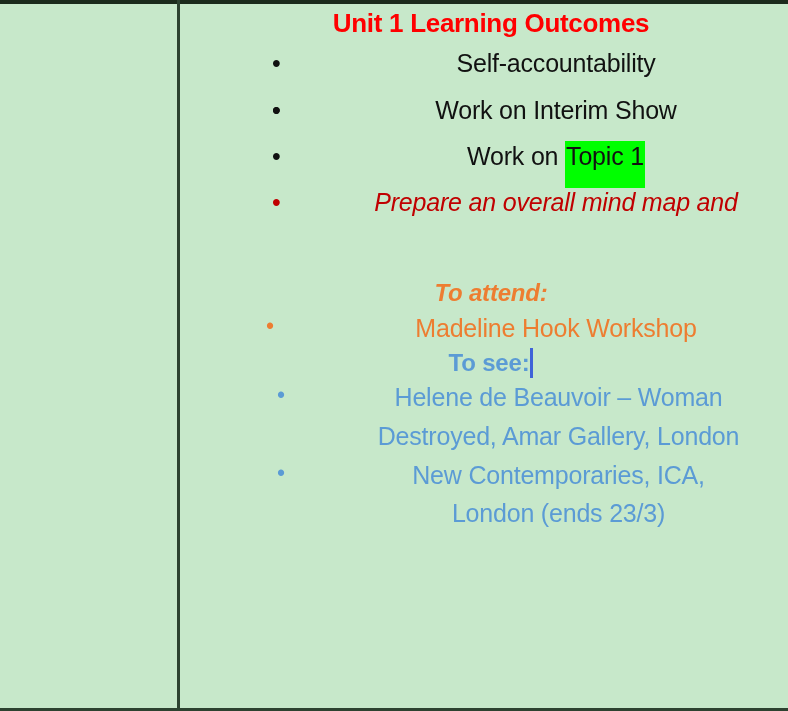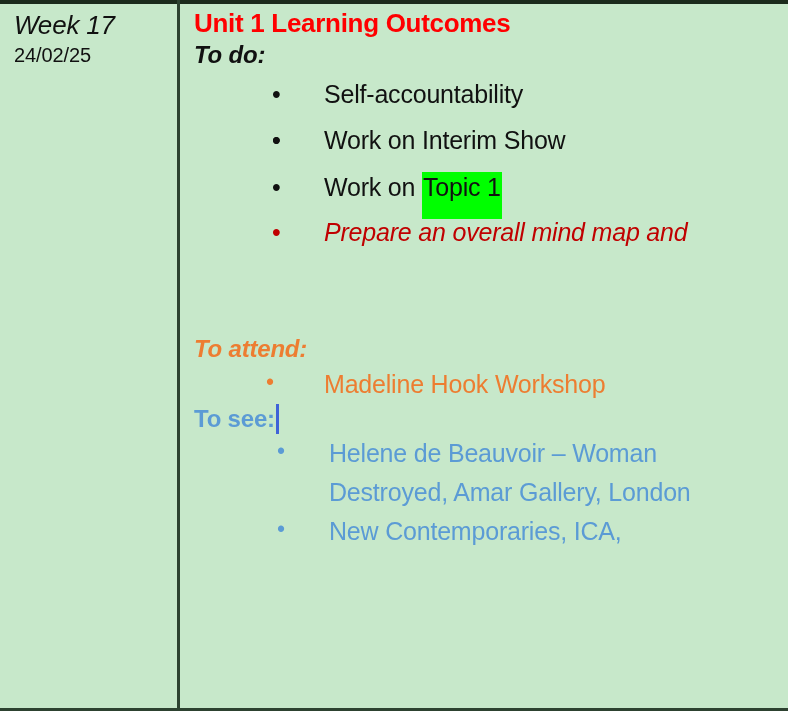--- a/index.html
+++ b/index.html
@@ -69,20 +69,21 @@
 
   
   .right-col {
     position: absolute;
     left: 180px;
     top: 4px;
     width: 608px;
     height: 704px;
     box-sizing: border-box;
     padding: 3px 0 0 14px;
+    text-align: center;
   }
   .heading-unit {
     font-size: 26px;
     font-weight: bold;
     color: #ff0000;
     line-height: 1.28;
     letter-spacing: -0.3px;
     white-space: nowrap;
   }
   .label-todo {
@@ -93,21 +94,21 @@
     line-height: 1.26;
     letter-spacing: -0.2px;
   }
   .label-attend {
     font-size: 24px;
     font-weight: bold;
     font-style: italic;
     color: #ed7d31;
     line-height: 1.2;
     letter-spacing: -0.2px;
-    margin-top: 34px;
+    margin-top: 8px;
   }
   .label-see {
     font-size: 24px;
     font-weight: bold;
     color: #5b9bd5;
     line-height: 1.2;
     letter-spacing: -0.2px;
     position: relative;
     display: block;
   }
@@ -178,30 +179,25 @@
 </style>
 </head>
 <body>
 
 <div id="page">
 
   <div class="top-rule"></div>
   <div class="col-divider"></div>
   <div class="bottom-rule"></div>
 
-  <div class="left-col">
-    <div class="week-label">Week 17</div>
-    <div class="week-date">24/02/25</div>
-  </div>
 
   <div class="right-col">
 
     <div class="heading-unit">Unit 1 Learning Outcomes</div>
 
-    <div class="label-todo">To do:</div>
 
     <div class="blist">
 
       <div class="bitem black">
         <span class="bdot">•</span>
         <span>Self-accountability</span>
       </div>
 
       <div class="bitem black">
         <span class="bdot">•</span>
@@ -240,18 +236,19 @@
 
       <div class="bitem blue">
         <span class="bdot">•</span>
         <span>Helene de Beauvoir – Woman</span><br>
         <span>Destroyed, Amar Gallery, London</span>
       </div>
 
       <div class="bitem blue">
         <span class="bdot">•</span>
         <span>New Contemporaries, ICA,</span><br>
+        <span>London (ends 23/3)</span>
       </div>
 
     </div>
 
   </div>
 </div>
 
 </body></html>

